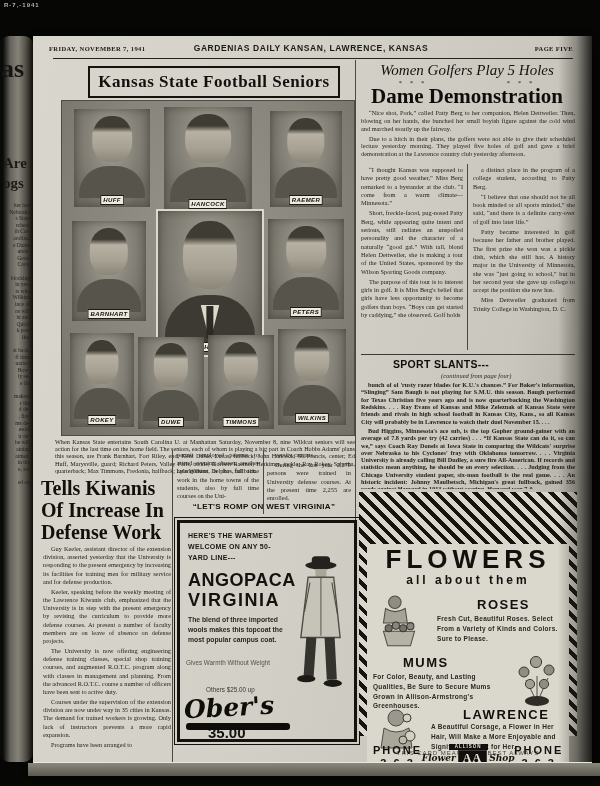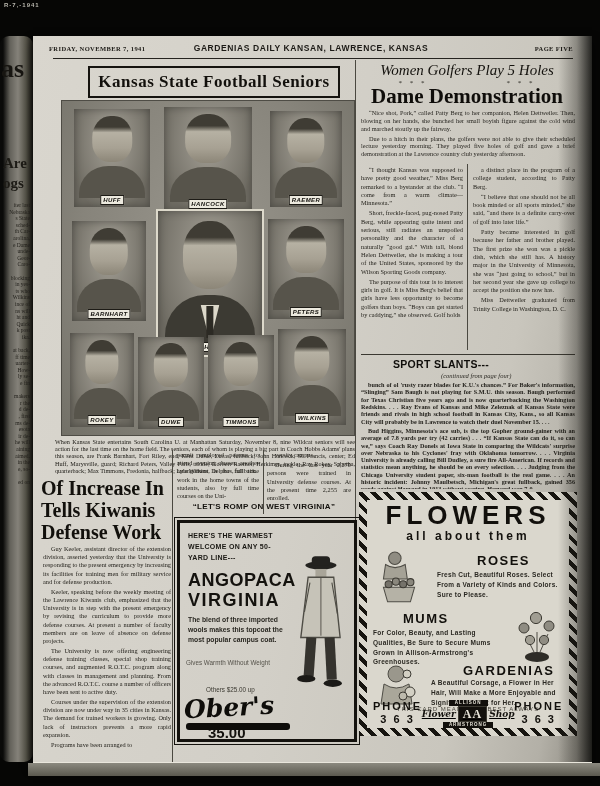--- a/index.html
+++ b/index.html
@@ -108,21 +108,21 @@
   #slants-rule{left:328px;top:318px;width:214px;}
   #slants-title{left:328px;top:322px;font:bold 10.5px "Liberation Sans",sans-serif;color:#0f0d0a;letter-spacing:.3px;margin-left:32px;}
   #slants-cont{left:408px;top:336px;font:italic 6.5px "Liberation Serif",serif;color:#2c2a24;}
   #slants-body{left:328px;top:345px;width:214px;height:108px;overflow:hidden;
     font:6.2px/1.18 "Liberation Serif",serif;text-align:justify;color:#1e1c17;}
   #slants-body p{margin:0 0 2px;text-indent:7px;font-weight:bold;}
 
   
   #flowers{left:326px;top:456px;width:218px;height:244px;padding:8px;box-sizing:border-box;
     background:repeating-linear-gradient(45deg,#16140f 0 4px,#d9d6cc 4px 9px);}
-  #flowers-inner{position:relative;width:100%;height:100%;background:#dad7cd;overflow:hidden;}
+  #flowers-inner{position:relative;width:100%;height:100%;background:#dad7cd;overflow:hidden;margin-top:44px;}
   #fl-title{left:0;right:0;top:2px;text-align:center;
     font:bold 26px/1 "Liberation Sans",sans-serif;color:#12100c;letter-spacing:5px;}
   #fl-sub{left:0;right:0;top:30px;text-align:center;
     font:bold 12px/1 "Liberation Sans",sans-serif;color:#14120e;letter-spacing:3px;}
   .fl-sec-head{font:bold 13px/1 "Liberation Sans",sans-serif;color:#12100c;letter-spacing:1.5px;}
   .fl-sec-text{font:bold 6.5px/1.5 "Liberation Sans",sans-serif;color:#2a2822;letter-spacing:.3px;}
   #fl-roses-ill{left:6px;top:50px;}
   #fl-roses-head{left:110px;top:54px;}
   #fl-roses-text{left:70px;top:70px;width:128px;}
   #fl-mums-head{left:36px;top:112px;}
@@ -260,22 +260,22 @@
       </div>
     <div class="portrait" style="left:216px;top:228px;width:68px;height:96px;">
       <div class="ph-head"></div>
         <div class="ph-body"></div>
       <div class="ph-label">WILKINS</div>
       </div>
   </div>
   <div class="abs" id="fb-caption">When Kansas State entertains South Carolina U. at Manhattan Saturday, November 8, nine Wildcat seniors will see action for the last time on the home field.  The seniors, each of whom is playing a big part in Coach Hobbs Adams' plans this season, are Frank Barnhart, Fort Riley, end; Kent Duwe, Lucas, fullback; John Hancock, St. Francis, center; Ed Huff, Marysville, guard; Richard Peters, Valley Falls, tackle; Norbert Raemer, Herkimer, tackle; Ray Rokey, Sabetha, quarterback; Max Timmons, Fredonia, halfback; Lyle Wilkins, Delphos, fullback.</div>
 
   <div class="abs" id="kiw-head">
+    <div>Tells Kiwanis</div>
     <div>Of Increase In</div>
-    <div>Tells Kiwanis</div>
     <div>Defense Work</div>
   </div>
   <div class="abs newsp" id="kiw-col1">
     <p>Guy Keeler, assistant director of the extension division, asserted yesterday that the University is responding to the present emergency by increasing its facilities for training men for military service and for defense production.</p>
     <p>Keeler, speaking before the weekly meeting of the Lawrence Kiwanis club, emphasized that the University is in step with the present emergency by revising the curriculum to provide more defense courses. At present a number of faculty members are on leave of absence on defense projects.</p>
     <p>The University is now offering engineering defense training classes, special shop training courses, and augmented R.O.T.C. program along with classes in management and planning.  From the advanced R.O.T.C. course a number of officers have been sent to active duty.</p>
     <p>Courses under the supervision of the extension division are now under way in 35 cities in Kansas. The demand for trained workers is growing. Only lack of instructors prevents a more rapid expansion.</p>
     <p>Programs have been arranged to</p>
   </div>
   <div class="abs rule-v" id="vrule-kiw1"></div>
@@ -380,21 +380,21 @@
 
       <div class="abs" id="fl-gard-ill">
         <svg width="46" height="50" viewBox="0 0 44 50">
           <circle cx="20" cy="12" r="8" fill="#9a978c" stroke="#4e4c45"></circle>
           <path d="M8 22 Q20 30 33 22 L36 42 L5 42 Z" fill="#aaa79a" stroke="#4e4c45"></path>
           <circle cx="31" cy="12" r="4" fill="#d3d0c4" stroke="#3c3a33"></circle>
           <circle cx="34" cy="30" r="5" fill="#d3d0c4" stroke="#3c3a33"></circle>
           <circle cx="27" cy="34" r="4" fill="#bdbaad" stroke="#3c3a33"></circle>
         </svg>
       </div>
-      <div class="abs fl-sec-head" id="fl-gard-head">GARDENIAS</div>
+      <div class="abs fl-sec-head" id="fl-gard-head">LAWRENCE</div>
       <div class="abs fl-sec-text" id="fl-gard-text">A Beautiful Corsage, a Flower in Her Hair, Will Make a More Enjoyable and Significant Event for Her.</div>
 
       <div class="abs" id="fl-card">THIS CARD MEANS THE BEST ALWAYS</div>
 
       <div class="abs" id="fl-footer">
         <div class="fl-phone">
           <div>PHONE</div>
           <div>3 6 3</div>
         </div>
         <div id="fl-logo">

